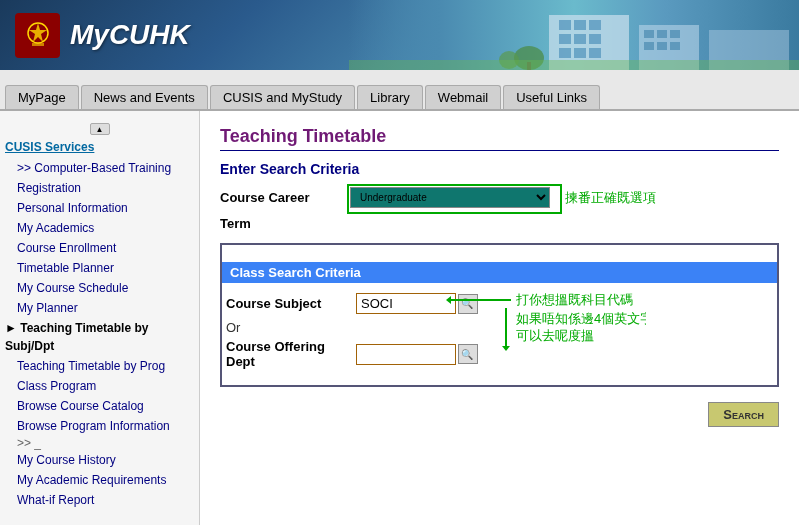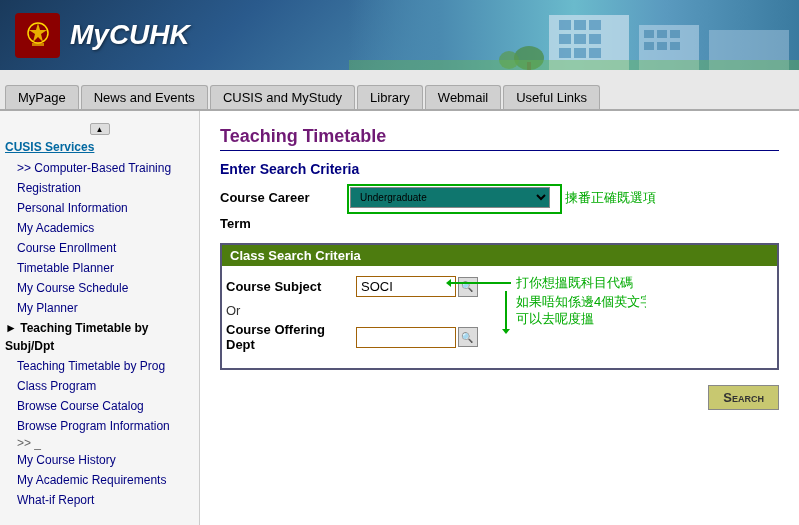--- a/index.html
+++ b/index.html
@@ -166,25 +166,26 @@
       background: #0f766e;
     }
 
     
     .search-criteria-box {
       border: 2px solid #555577;
       margin-top: 12px;
       background: #fff;
     }
     .search-criteria-header {
-      background: #4d7c0f;
+      background: #3b82f6;
       color: #fff;
       padding: 3px 8px;
       font-size: 13px;
       font-weight: bold;
+      margin-top: 17px;
     }
     .search-criteria-body {
       padding: 10px 4px;
     }
     .form-row-inline {
       display: flex;
       align-items: center;
       margin-bottom: 6px;
     }
     .search-input {

